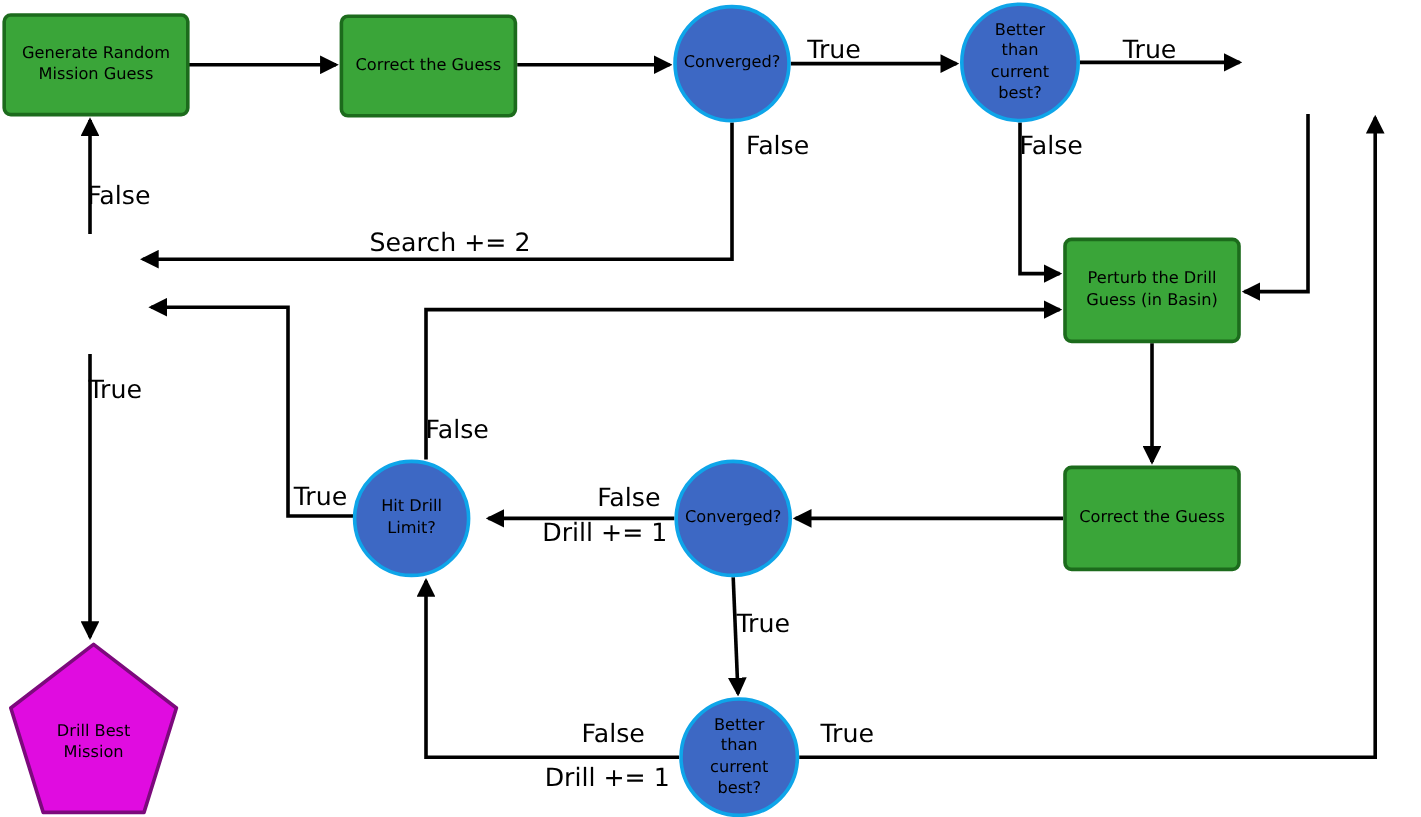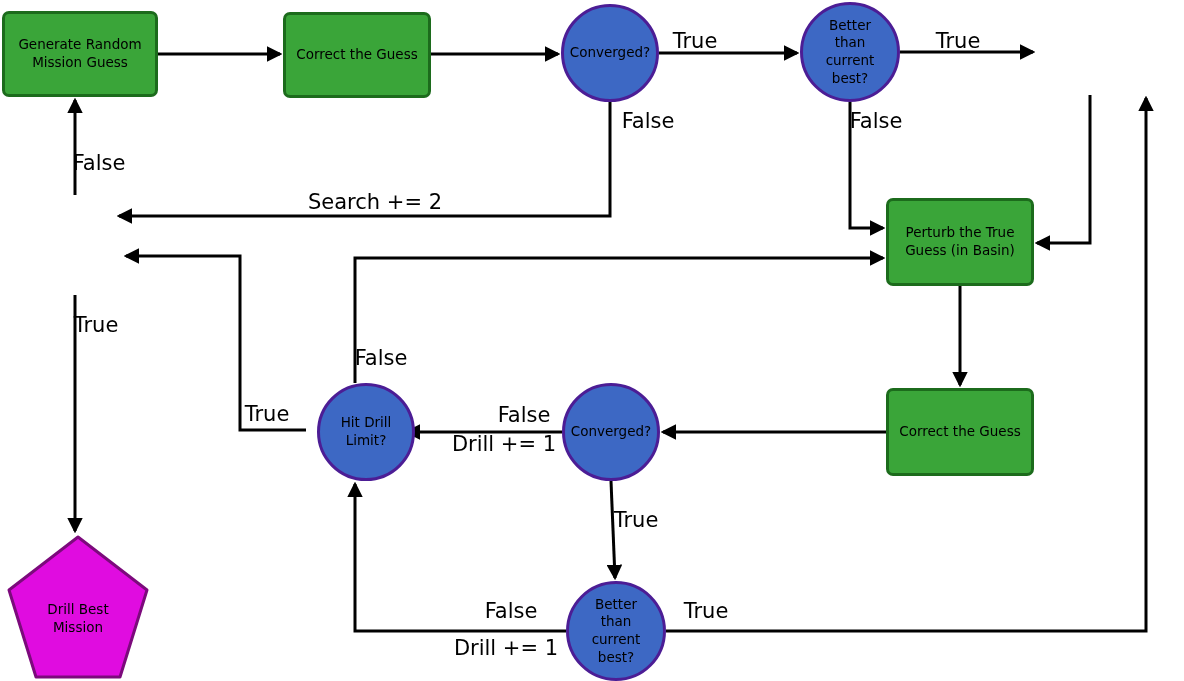--- a/index.html
+++ b/index.html
@@ -4,21 +4,21 @@
 <style>
   * { margin:0; padding:0; box-sizing:border-box; }
   html,body { background:#ffffff; }
   body { font-family:"DejaVu Sans","Liberation Sans",sans-serif; color:#000; }
   .canvas { position:relative; width:1184px; height:681px; background:#ffffff; overflow:hidden; }
   .edges { position:absolute; left:0; top:0; width:1184px; height:681px; }
   .edges polyline, .edges line { fill:none; stroke:#000; stroke-width:3; marker-end:url(#arr); }
   .node { position:absolute; display:flex; align-items:center; justify-content:center;
           text-align:center; font-size:13.5px; line-height:1.3; color:#000; }
   .process { background:#3aa539; border:3px solid #1c6b1c; border-radius:7px; }
-  .decision { background:#3d68c4; border:3px solid #4c1d95; border-radius:50%; }
+  .decision { background:#3d68c4; border:3px solid #0ea5e9; border-radius:50%; }
   .pentagon { background:transparent; }
   .pentagon svg { position:absolute; left:0; top:0; }
   .pentagon .nlabel { position:relative; z-index:1; padding-top:22px; }
   .nlabel { display:block; }
   .edge-label { position:absolute; transform:translate(-50%,-50%); font-size:21px;
                 color:#000; white-space:nowrap; }
 </style>
 </head>
 <body>
 
@@ -49,36 +49,36 @@
     <polyline points="75,195 75,100"></polyline>
   </svg>
 
   <div class="node process" style="left:2px;top:11px;width:156px;height:86px">
     <span class="nlabel" style="width:142px">Generate Random Mission Guess</span>
   </div>
   <div class="node process" style="left:283px;top:12px;width:148px;height:86px">
     <span class="nlabel" style="width:134px">Correct the Guess</span>
   </div>
   <div class="node process" style="left:886px;top:198px;width:148px;height:88px">
-    <span class="nlabel" style="width:122px">Perturb the True Guess (in Basin)</span>
+    <span class="nlabel" style="width:122px">Perturb the Drill Guess (in Basin)</span>
   </div>
   <div class="node process" style="left:886px;top:388px;width:148px;height:88px">
     <span class="nlabel" style="width:134px">Correct the Guess</span>
   </div>
 
   <div class="node decision" style="left:561px;top:4px;width:98px;height:98px">
     <span class="nlabel" style="width:92px">Converged?</span>
   </div>
   <div class="node decision" style="left:800px;top:2px;width:100px;height:100px">
     <span class="nlabel" style="width:64px">Better than current best?</span>
   </div>
   <div class="node decision" style="left:562px;top:383px;width:98px;height:98px">
     <span class="nlabel" style="width:92px">Converged?</span>
   </div>
-  <div class="node decision" style="left:317px;top:383px;width:98px;height:98px">
+  <div class="node decision" style="left:294px;top:383px;width:98px;height:98px">
     <span class="nlabel" style="width:70px">Hit Drill Limit?</span>
   </div>
   <div class="node decision" style="left:566px;top:581px;width:100px;height:100px">
     <span class="nlabel" style="width:64px">Better than current best?</span>
   </div>
 
   <div class="node pentagon" style="left:6px;top:534px;width:144px;height:147px">
     <svg width="144" height="147" viewBox="0 0 144 147" aria-hidden="true">
       <polygon points="72,3 141,56 114,143 30,143 3,56" fill="#e00ce0" stroke="#7c0a7c" stroke-width="3" stroke-linejoin="round"></polygon>
     </svg>

